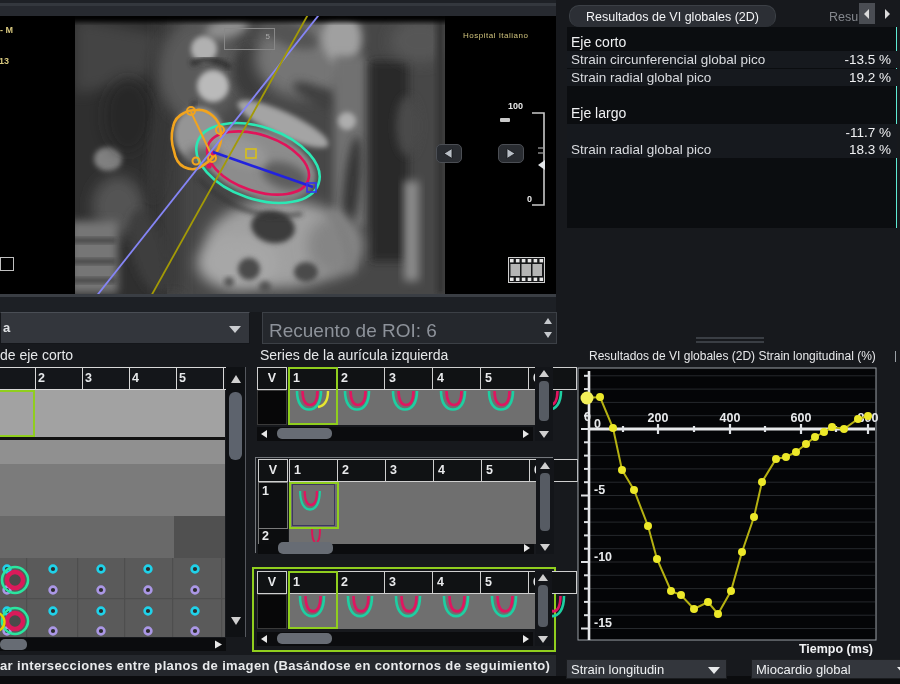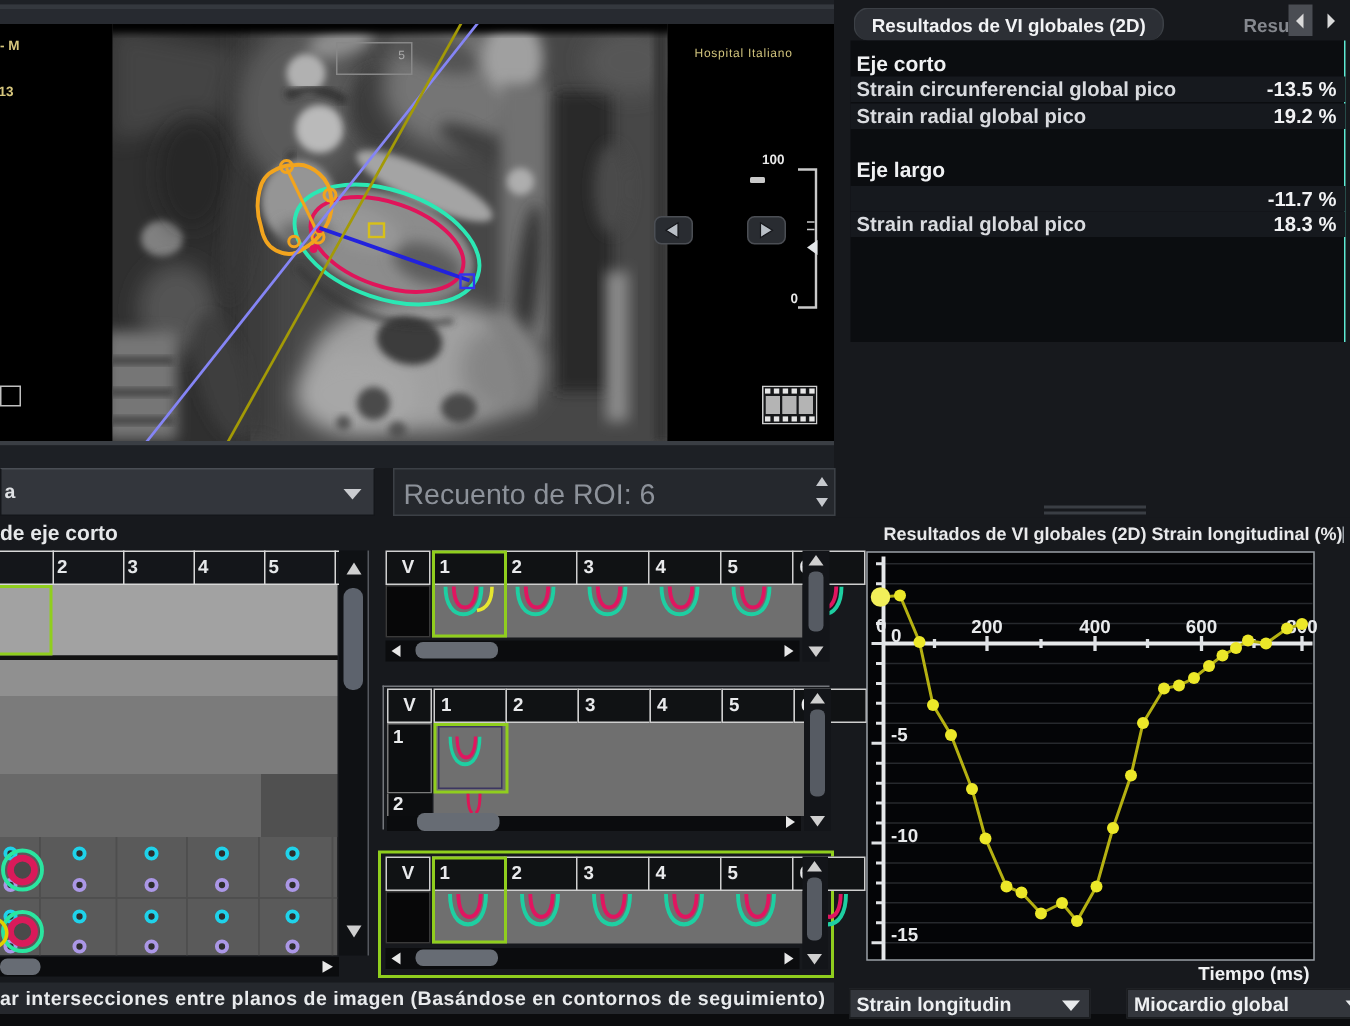--- a/index.html
+++ b/index.html
@@ -1,19 +1,19 @@
 <!DOCTYPE html>
 <html><head><meta charset="utf-8">
 <style>
 *{margin:0;padding:0;box-sizing:border-box;}
 html,body{width:900px;height:684px;overflow:hidden;background:#0b0c0e;}
 body{font-family:"Liberation Sans",sans-serif;}
 #app{position:relative;width:900px;height:684px;background:#17191d;}
 .abs{position:absolute;}
-.bold{font-weight:bold;border-radius:10px;}
+.bold{font-weight:normal;border-radius:10px;}
 .txt{color:#e6e8ea;}
 </style></head><body>
 <div id="app">
 
 <div class="abs" style="left:0;top:0;width:556px;height:18px;background:#272a30;"></div>
 <div class="abs" style="left:0;top:0;width:556px;height:3px;background:#1e2126;"></div>
 <div class="abs" style="left:0;top:3px;width:556px;height:3px;background:#34383e;"></div>
 <div class="abs" style="left:0;top:16px;width:556px;height:278px;background:#000;overflow:hidden;">
 <svg class="abs" style="left:0;top:0" width="556" height="278" viewBox="0 0 556 278">
 <defs>
@@ -367,20 +367,21 @@
 <svg class="abs" style="left:265px;top:63px;" width="14" height="14" viewBox="0 0 14 14">
         <path d="M4,3 L10,7 L4,11 z" fill="#e8e8e8"></path>
       </svg>
 <div class="abs" style="left:281px;top:2px;width:17px;height:75px;background:#131519;"></div>
 <svg class="abs" style="left:281px;top:2px;" width="17" height="75" viewBox="0 0 17 75">
         <path d="M3,10 L8,3 L13,10 z" fill="#cfcfcf"></path>
         <rect x="3" y="14" width="10" height="42" rx="4" fill="#565b63"></rect>
         <path d="M3,65 L13,65 L8,72 z" fill="#cfcfcf"></path>
       </svg>
 </div>
+<div class="abs bold txt" style="left:260px;top:347px;font-size:14px;">Series de la aurícula izquierda</div>
 <div class="abs bold" style="left:589px;top:349px;font-size:12px;color:#e8e9eb;">Resultados de VI globales (2D) Strain longitudinal (%)</div>
 <svg class="abs" style="left:556px;top:345px;" width="344" height="312" viewBox="0 0 344 312">
 <rect x="22" y="23" width="298" height="272" fill="#040507" stroke="#9aa0a6" stroke-width="1"></rect>
 <line x1="34" y1="30.8" x2="319" y2="30.8" stroke="#26292d" stroke-width="1"></line>
 <line x1="34" y1="44.1" x2="319" y2="44.1" stroke="#26292d" stroke-width="1"></line>
 <line x1="34" y1="57.4" x2="319" y2="57.4" stroke="#26292d" stroke-width="1"></line>
 <line x1="34" y1="70.7" x2="319" y2="70.7" stroke="#26292d" stroke-width="1"></line>
 <line x1="34" y1="84.0" x2="319" y2="84.0" stroke="#26292d" stroke-width="1"></line>
 <line x1="34" y1="97.3" x2="319" y2="97.3" stroke="#26292d" stroke-width="1"></line>
 <line x1="34" y1="110.6" x2="319" y2="110.6" stroke="#26292d" stroke-width="1"></line>

